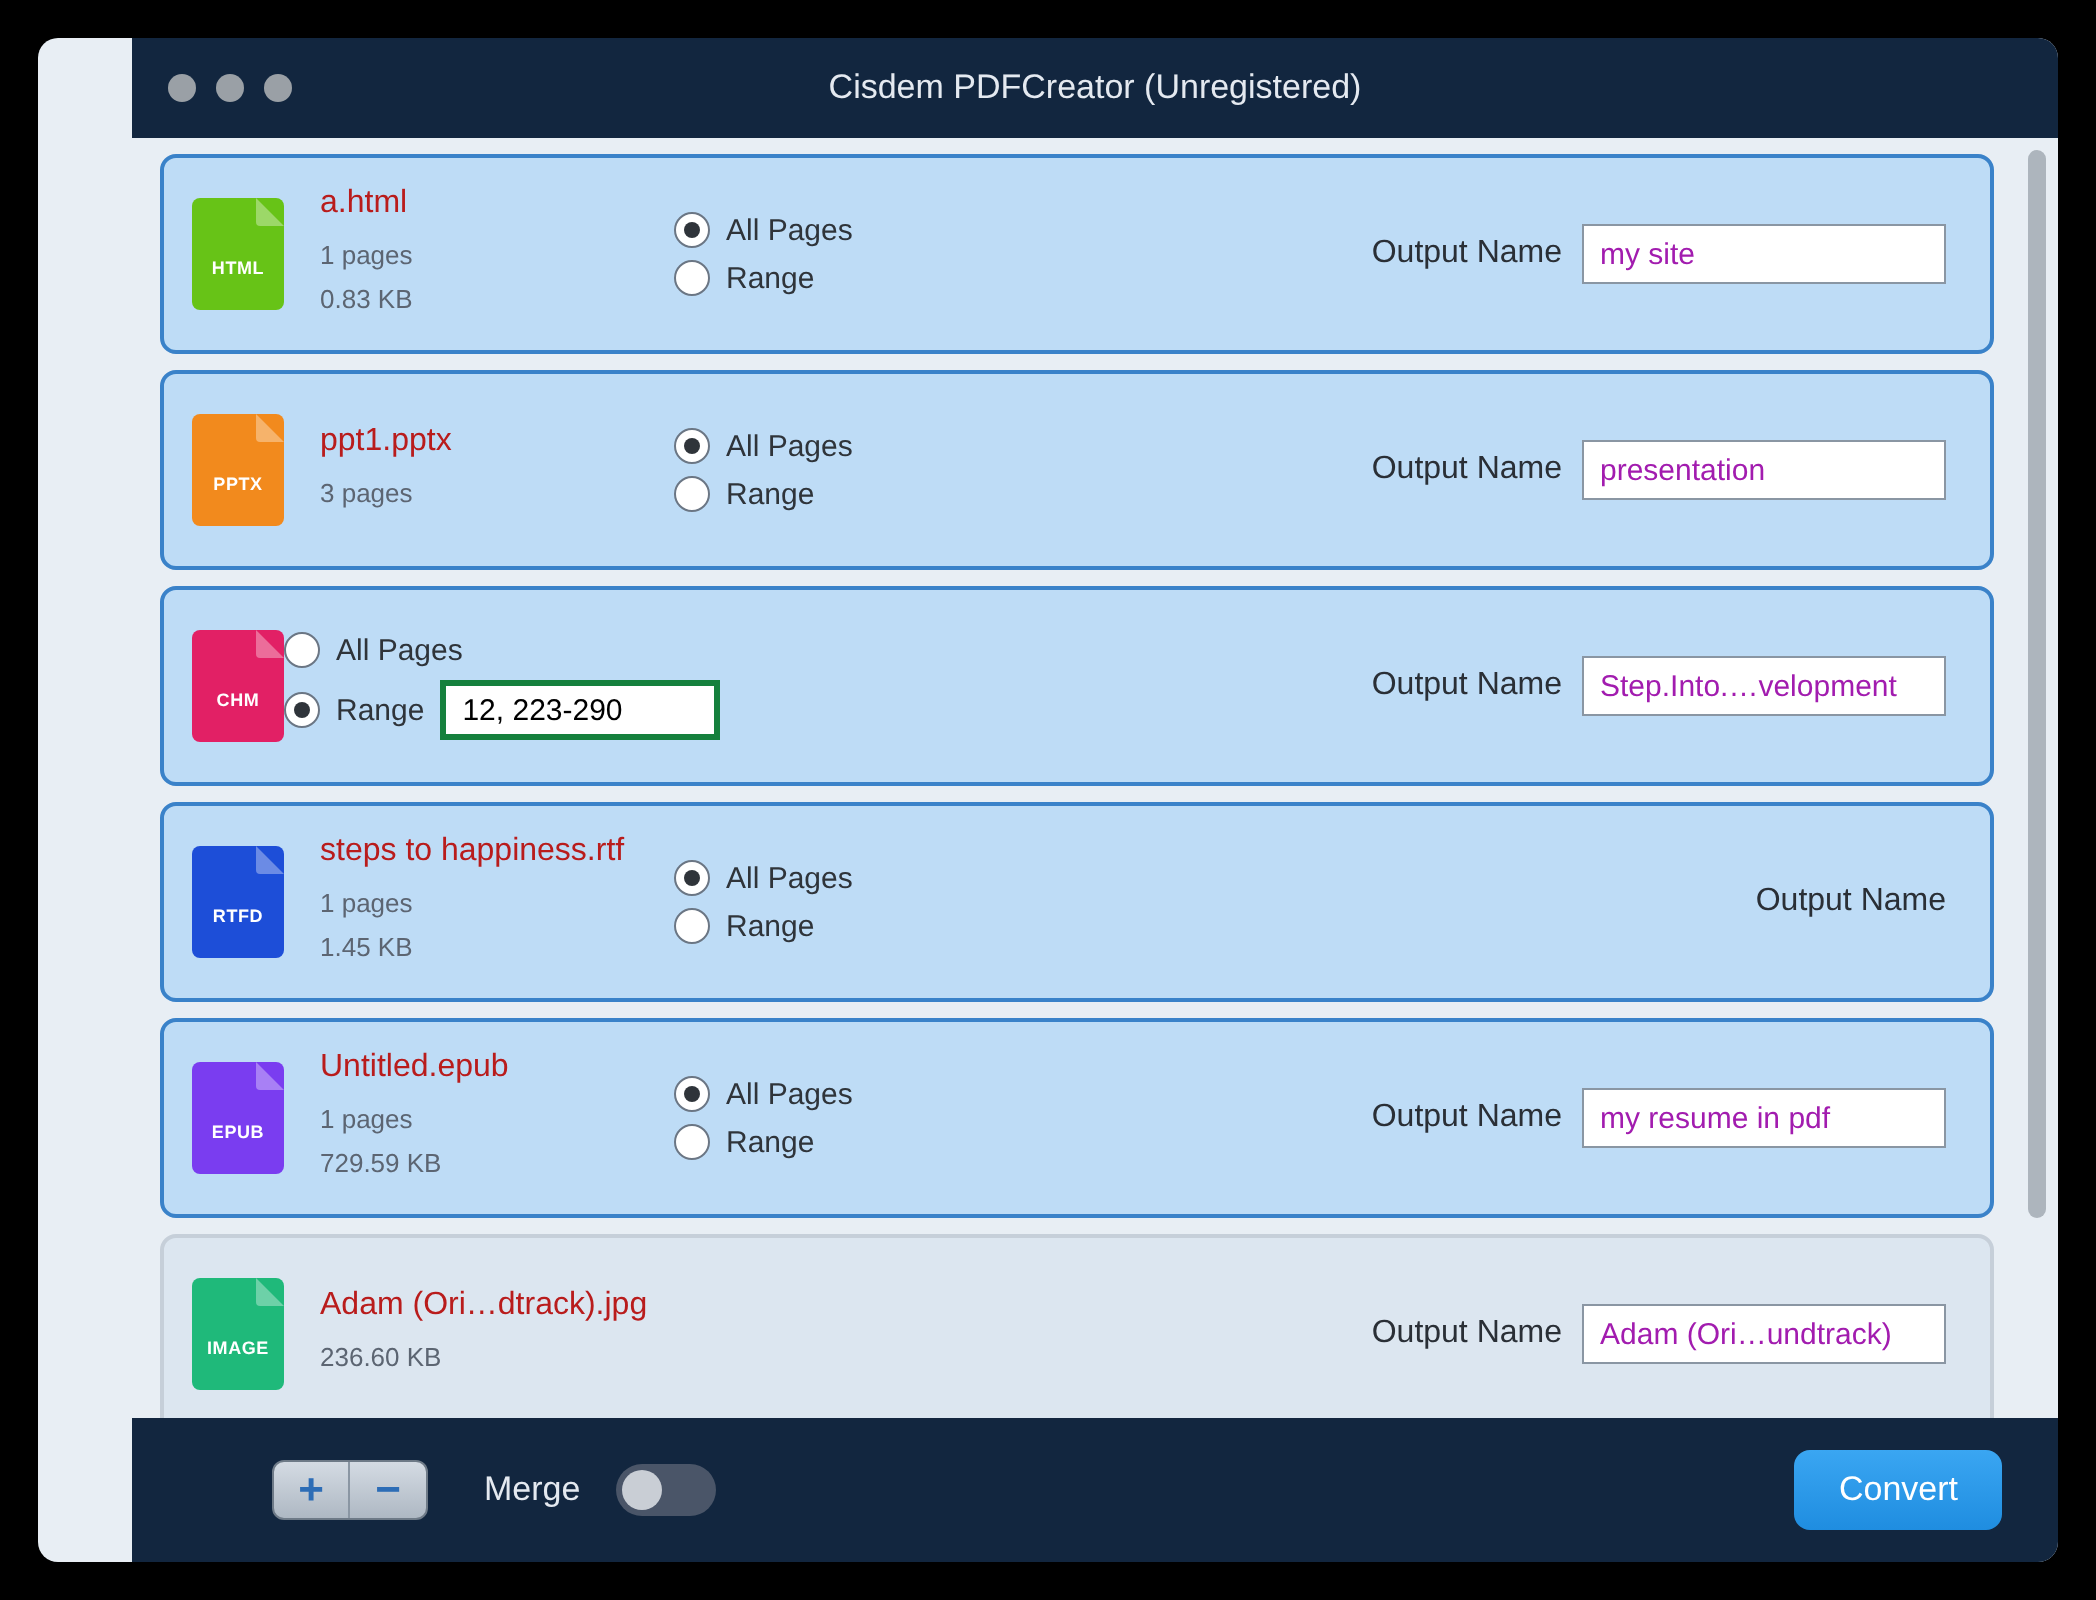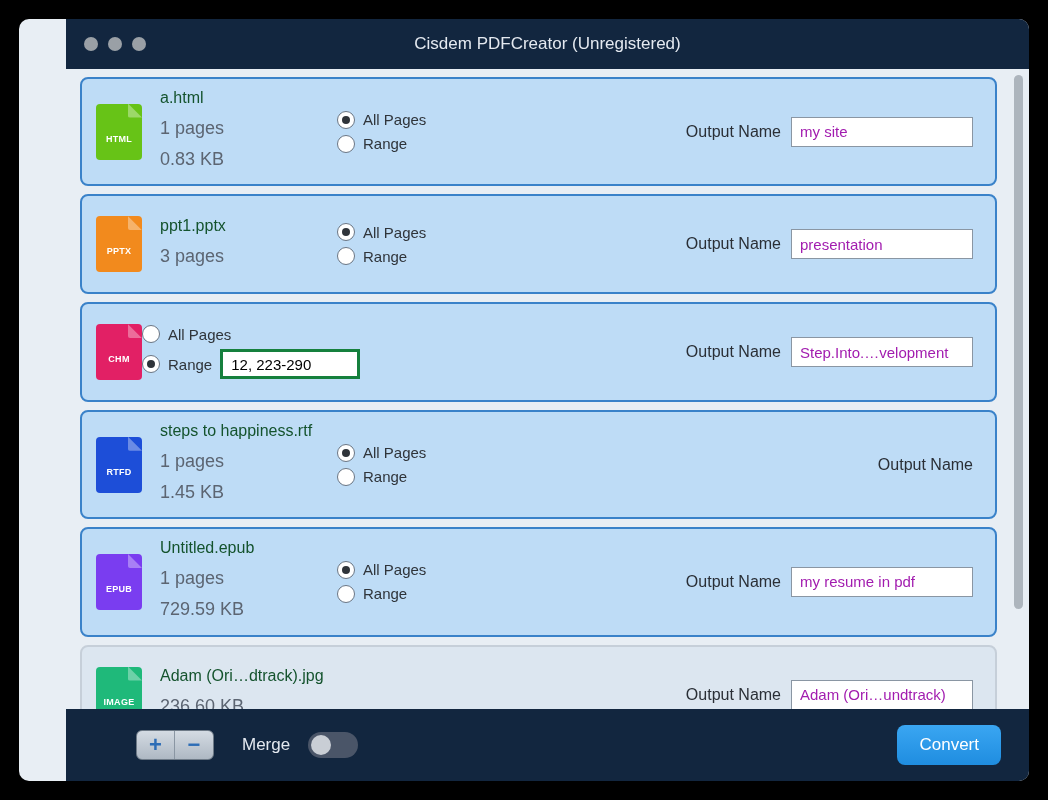--- a/index.html
+++ b/index.html
@@ -120,28 +120,28 @@
     clip-path: polygon(0 0, 100% 100%, 0 100%);
     border-bottom-left-radius: 2px;
   }
   .file-info {
     width: 195px;
     padding-left: 18px;
     flex-shrink: 0;
   }
   .file-name {
     font-size: 16px;
-    color: #14532d;
+    color: #b91c1c;
     margin-bottom: 6px;
     white-space: nowrap;
     overflow: hidden;
     text-overflow: ellipsis;
   }
   .file-meta {
-    font-size: 18px;
+    font-size: 13px;
     color: #5c6572;
     line-height: 1.7;
   }
   .page-select {
     width: 240px;
     flex-shrink: 0;
   }
   .radio-line {
     display: flex;
     align-items: center;

